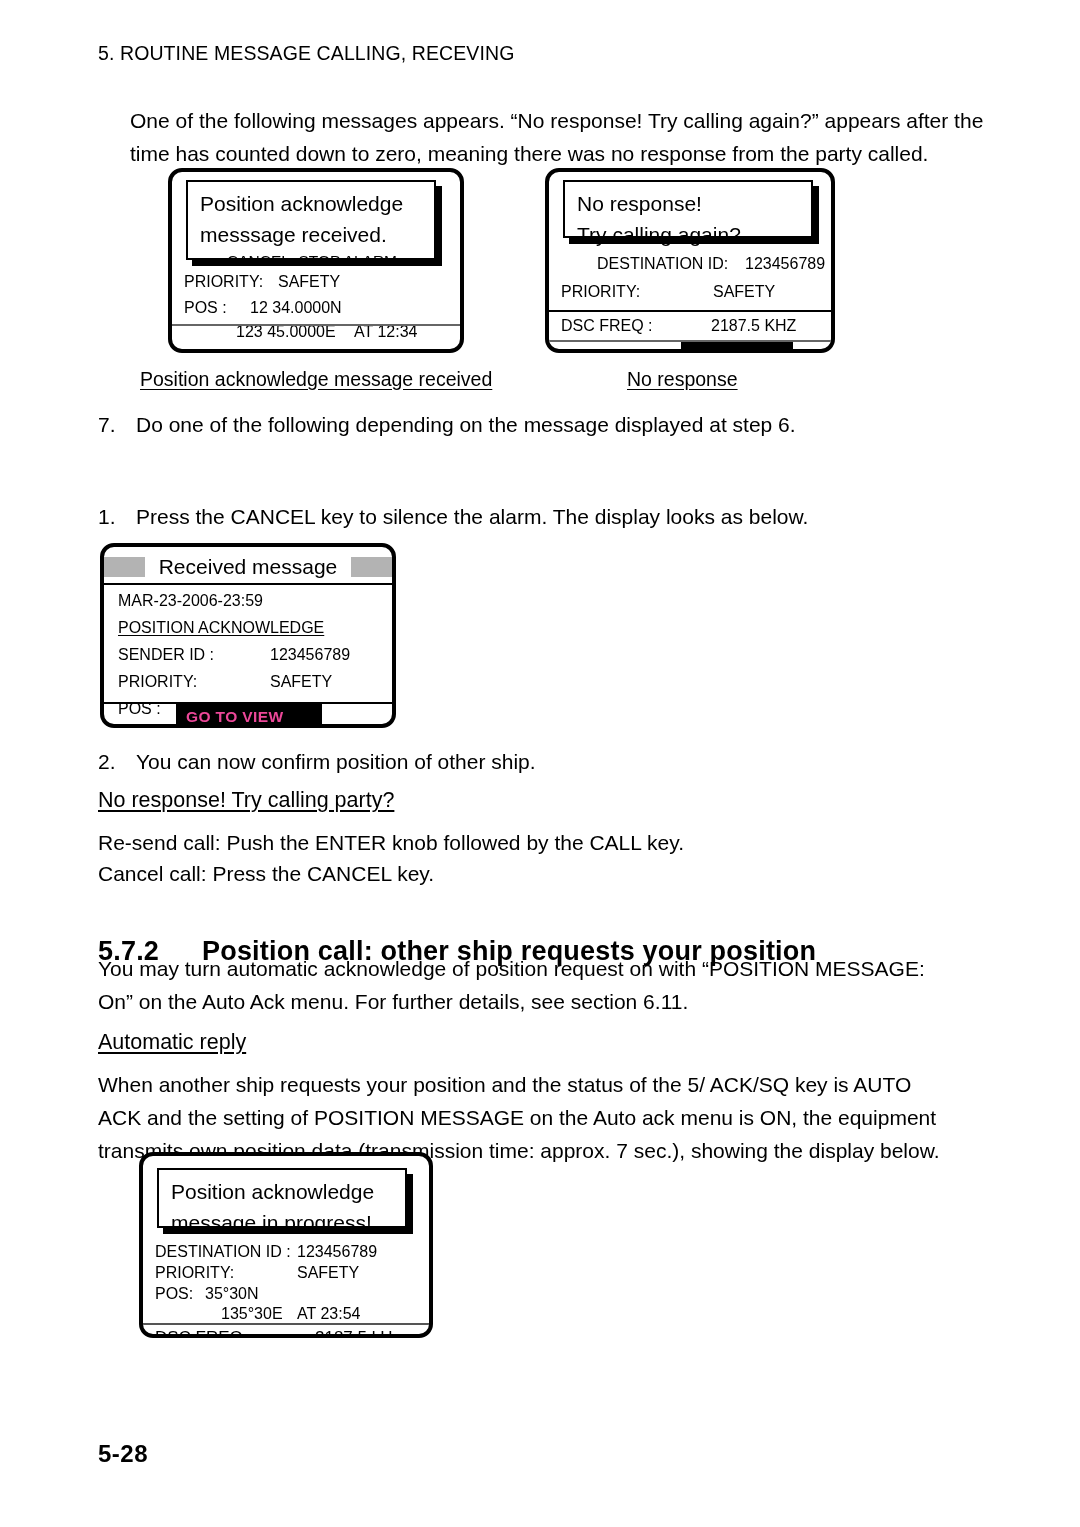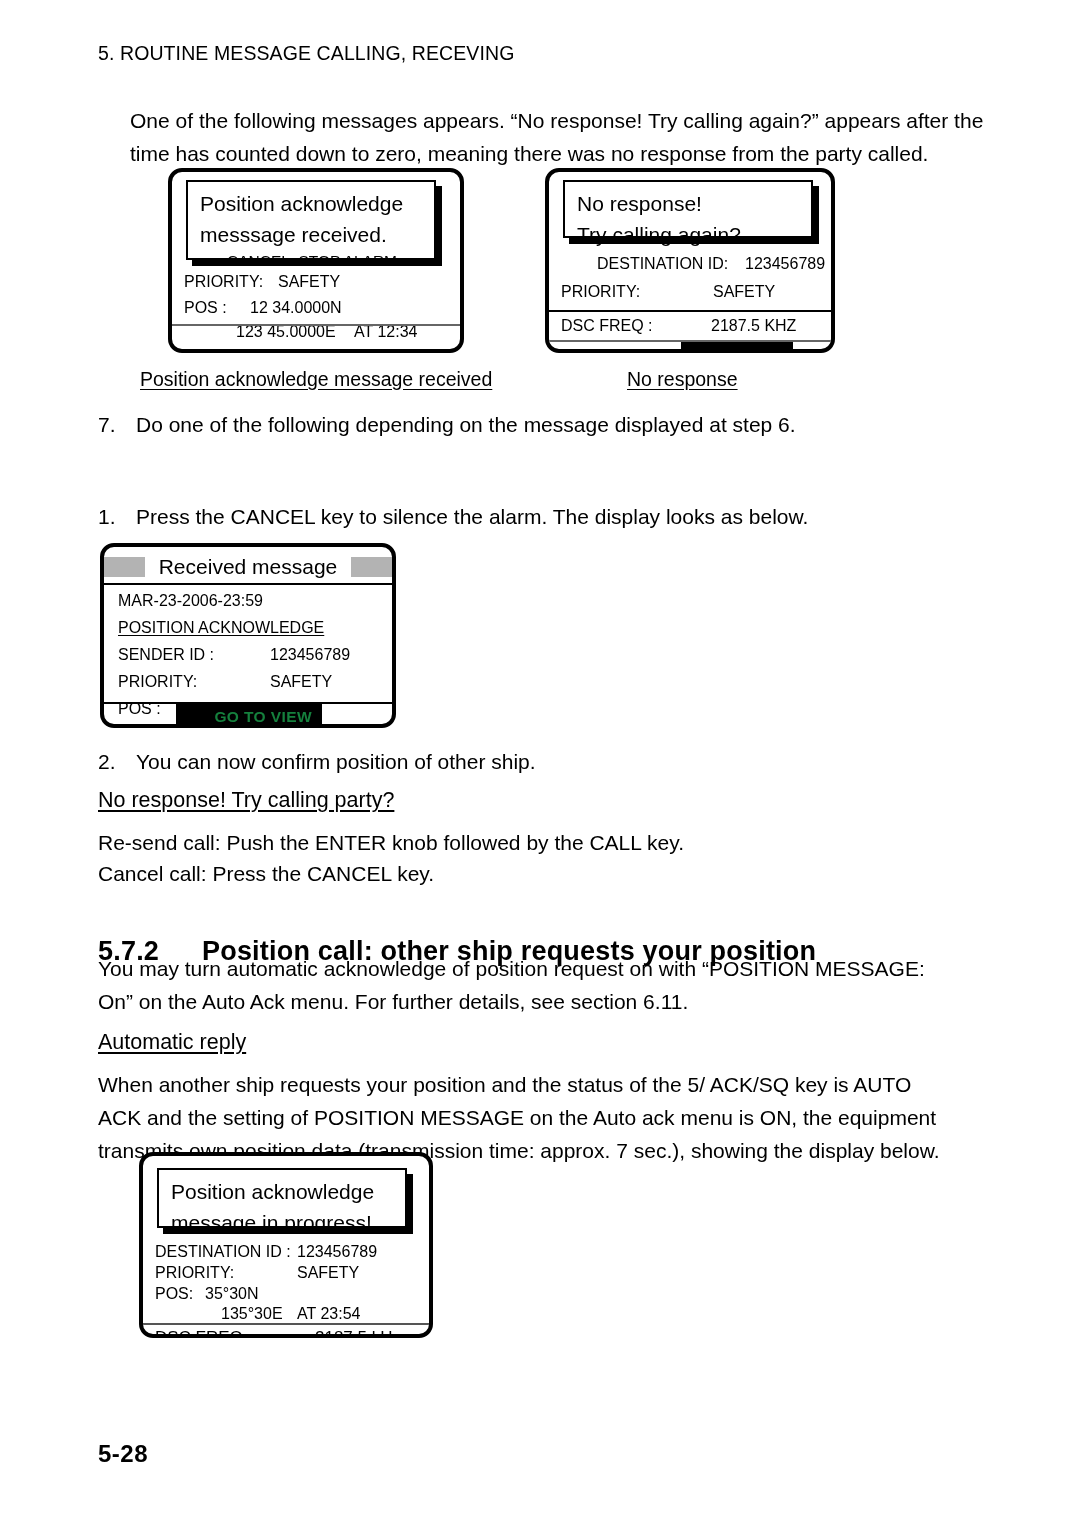--- a/index.html
+++ b/index.html
@@ -144,25 +144,25 @@
   .hr {
     position: absolute;
     left: 0; right: 0;
     height: 2px;
     background: #000;
   }
 
   .softkey {
     position: absolute;
     background: #000;
-    color: #15803d;
+    color: #ec4899;
     font-size: 15.5px;
     font-weight: bold;
     letter-spacing: 0.4px;
-    text-align: right;
+    text-align: left;
     line-height: 1;
     padding: 5px 10px 6px 10px;
     white-space: nowrap;
   }
 
   .titlebar {
     position: absolute;
     left: 0; right: 0;
     display: flex;
     align-items: center;

